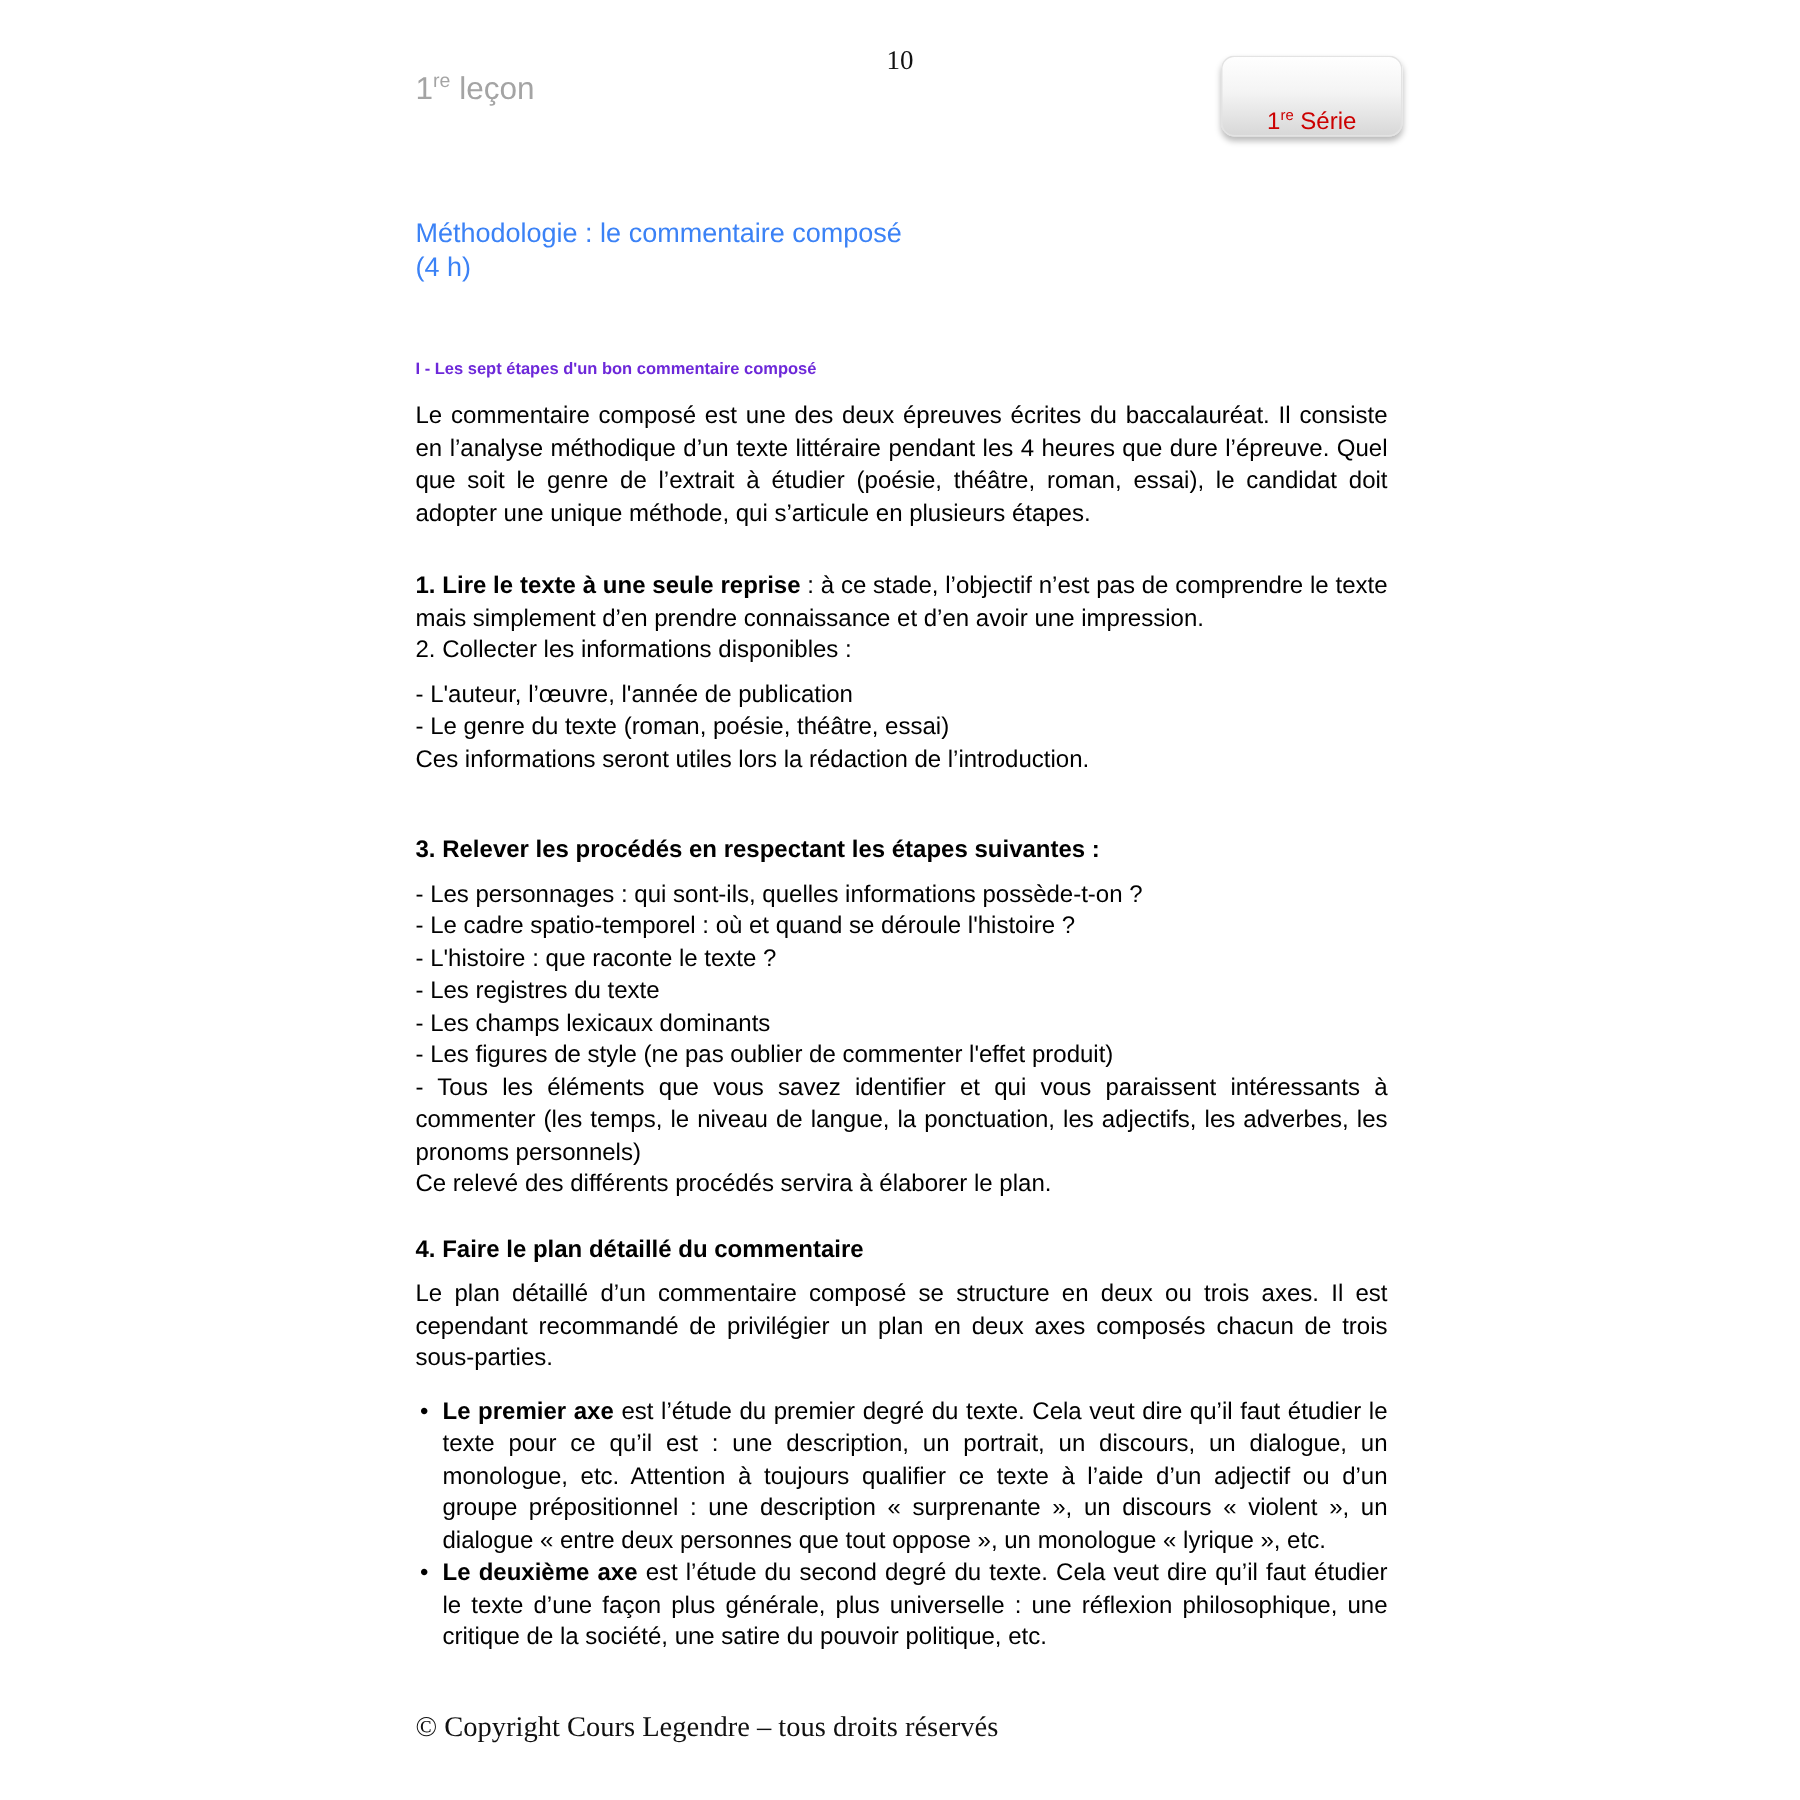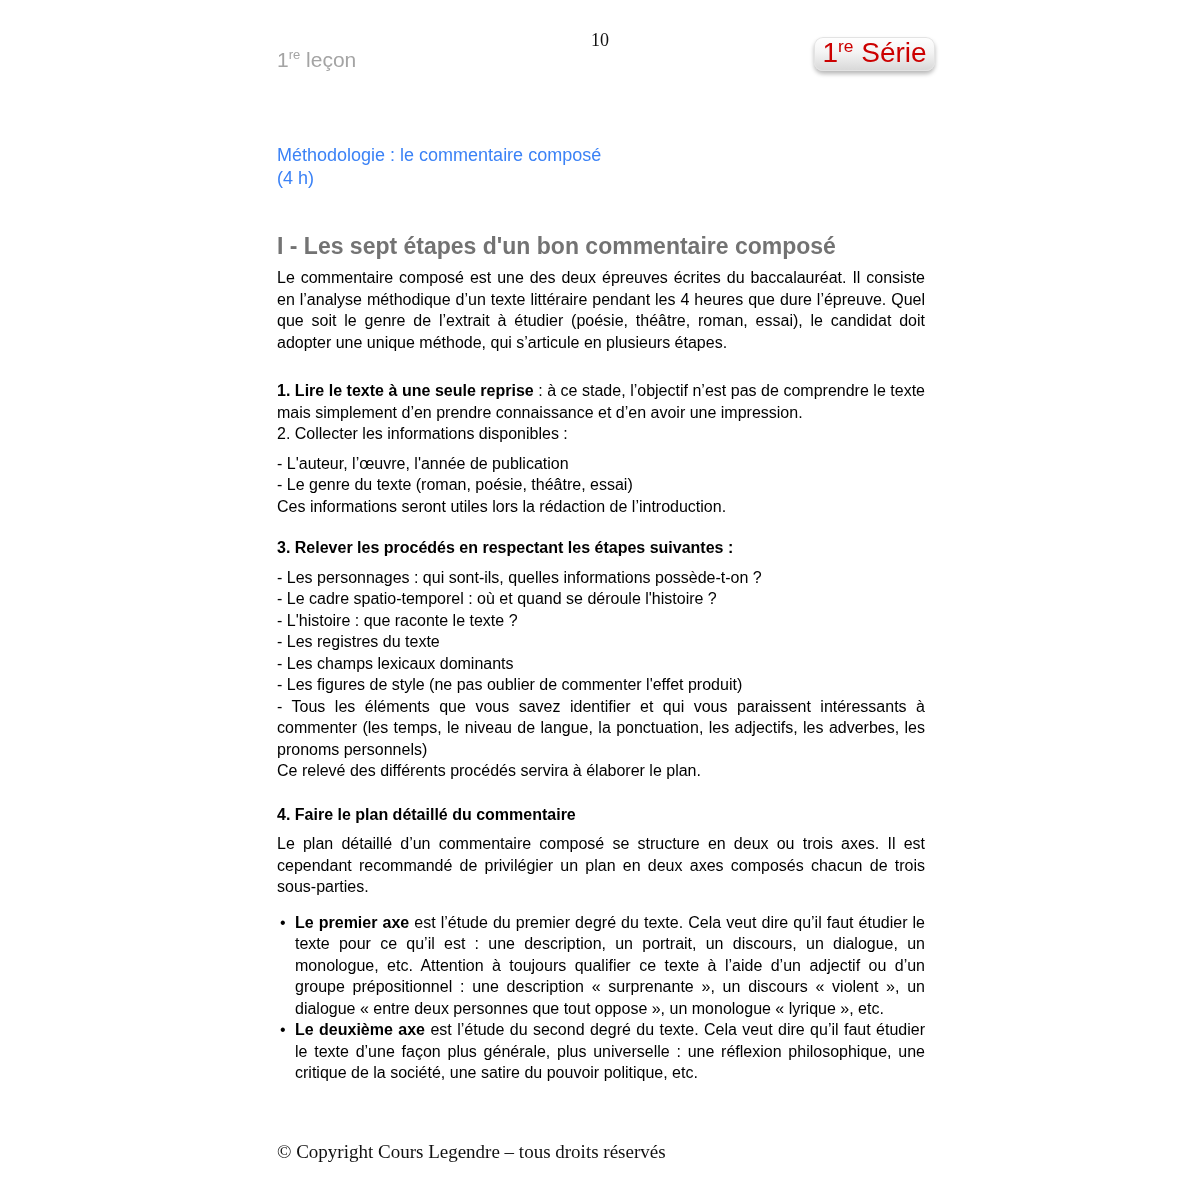--- a/index.html
+++ b/index.html
@@ -22,26 +22,26 @@
   }
   .lesson-label {
     position:absolute; top:48px; left:277px;
     font-size:21px; color:#a4a4a4;
   }
   .lesson-label sup, .series-badge sup {
     font-size:0.62em; vertical-align:super; line-height:0;
   }
   .series-badge {
     position:absolute; top:37px; left:814px;
-    width:121px; height:34px;
+    width:121px; height:54px;
     border-radius:9px;
     background:linear-gradient(180deg,#ffffff 0%,#f4f4f4 45%,#d7d7d7 100%);
     box-shadow:0 3px 4px rgba(0,0,0,0.28), inset 0 0 0 1px #e3e3e3;
-    display:flex; align-items:flex-start; justify-content:center;
-    font-size:28px; color:#cc0000;
+    display:flex; align-items:flex-end; justify-content:center;
+    font-size:16px; color:#cc0000;
   }
   
   .content {
     position:absolute; left:277px; top:120px; width:648px;
     font-size:16px; line-height:21.5px;
   }
   .doc-title {
     margin-top:8px;
     text-align:center;
     font-size:19px; font-weight:bold; color:#cc0000;
@@ -49,28 +49,28 @@
   }
   .doc-subtitle {
     margin-top:24px;
     text-align:left;
     font-size:18px; color:#3b82f6;
     line-height:23px;
     font-weight:normal;
   }
   .section-heading {
     margin-top:46px;
-    font-size:23px; font-weight:bold; color:#737373;
+    font-size:11px; font-weight:bold; color:#6d28d9;
     line-height:21px;
   }
   
   .para { margin-top:10px; text-align:justify; }
   .para-step1 { margin-top:27px; text-align:justify; }
   .step-heading { font-weight:normal; }
-  .step-heading-tight { margin-top:20px; font-weight:bold; }
+  .step-heading-tight { margin-top:39px; font-weight:bold; }
   .step-heading-4 { margin-top:22px; font-weight:bold; }
   .plain-list { margin-top:8px; }
   .plain-list .line { text-align:justify; }
   .note-line { }
   .para-after-h4 { margin-top:8px; text-align:justify; }
   .bullet-list { margin-top:14px; }
   .bullet-item { display:flex; margin-top:0; }
   .bullet-marker { width:11px; flex:0 0 11px; padding-left:3px; }
   .bullet-text { flex:1; padding-left:7px; text-align:justify; }
   b { font-weight:bold; }

